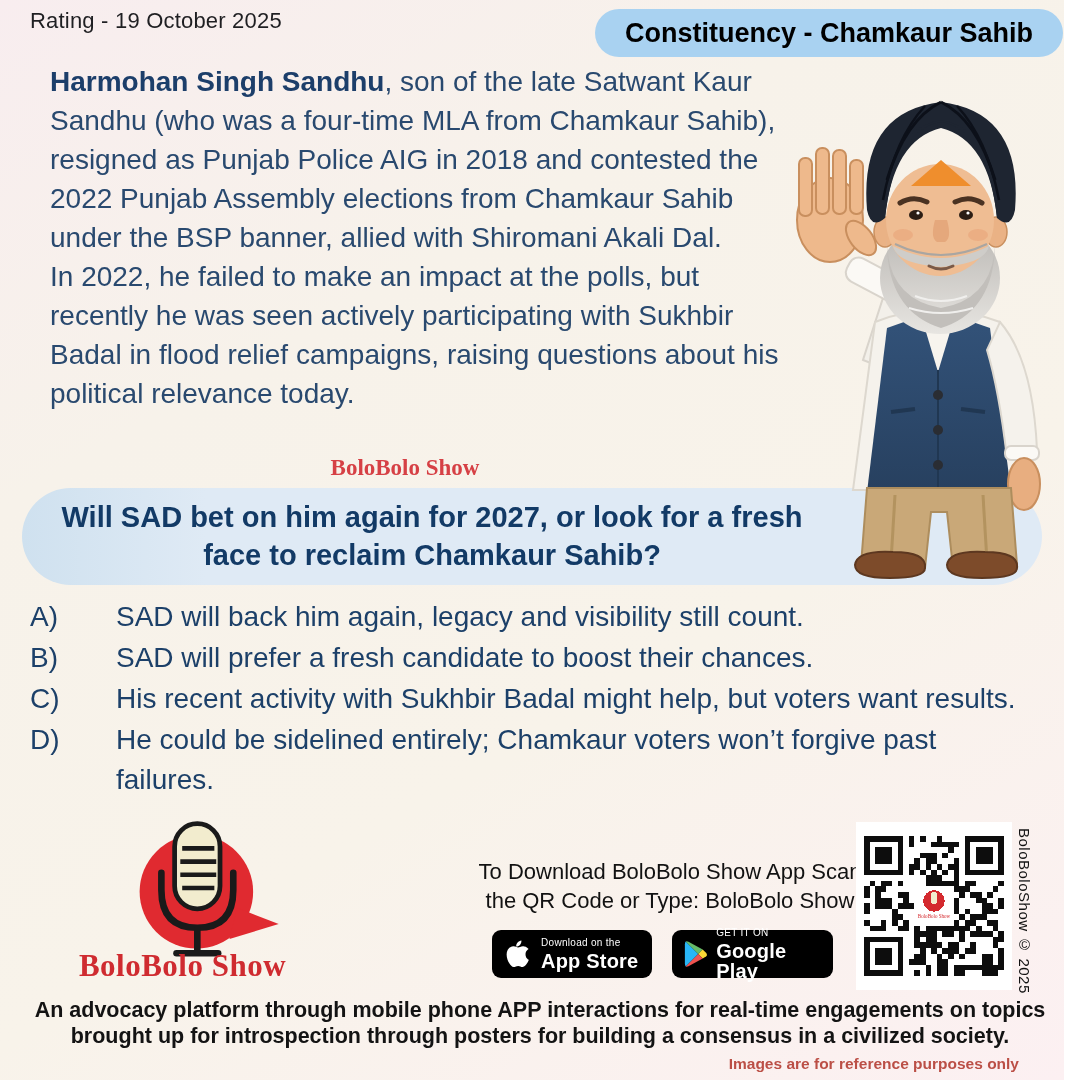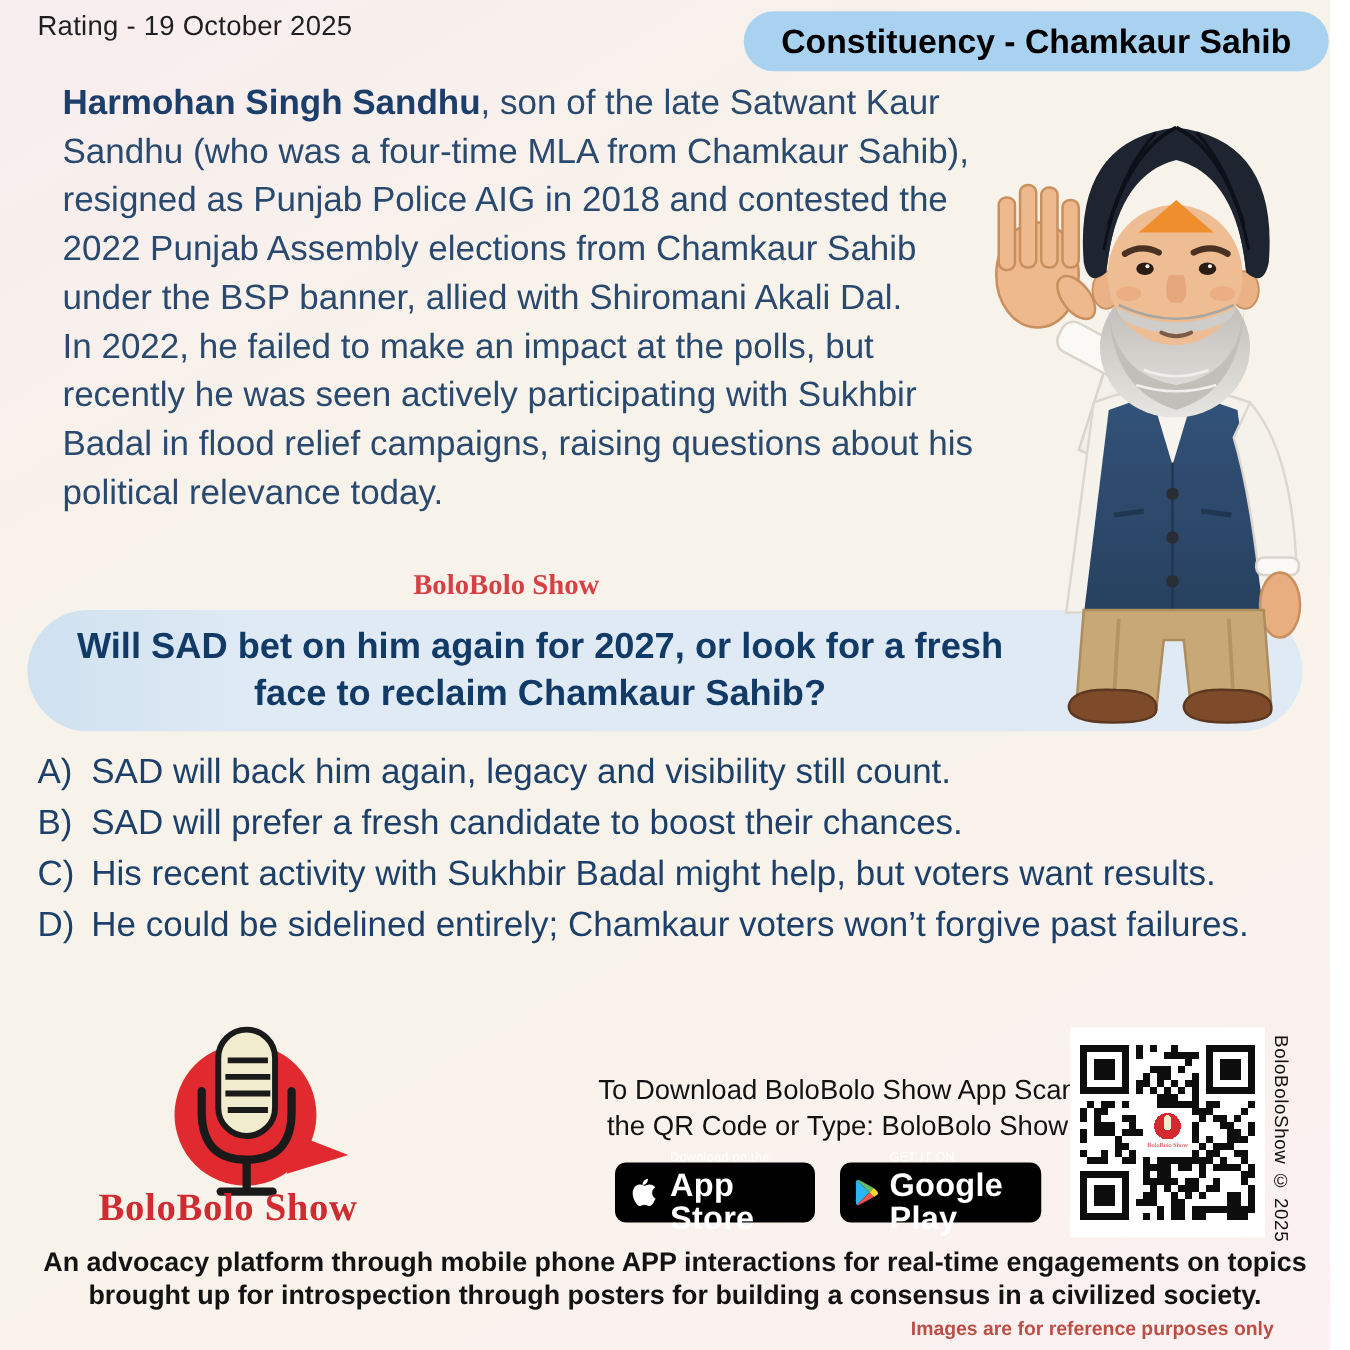--- a/index.html
+++ b/index.html
@@ -30,42 +30,42 @@
     background:linear-gradient(90deg,#cfe1ef 0%,#dfeaf5 18%,#dfeaf5 100%);
   }
   .q-text{
     position:absolute;left:30px;top:10px;width:760px;text-align:center;
     font-size:29px;font-weight:bold;line-height:38px;color:#123a66;
   }
 
   .options{left:30px;top:597px;width:1010px;}
   .opt{display:flex;font-size:28px;line-height:40px;color:#1c4069;margin-bottom:1px;}
   .opt .lbl{flex:0 0 43px;}
-  .opt .txt{max-width:935px;}
+  .opt .txt{max-width:935px;margin-left:43px;}
 
   
   .mascot{left:775px;top:60px;width:305px;height:520px;}
 
   
   .brand-logo{left:108px;top:818px;width:190px;height:140px;}
   .brand-wordmark{left:60px;top:948px;width:245px;text-align:center;
     font-family:"Liberation Serif", serif;font-weight:bold;font-size:31px;color:#cf2b30;letter-spacing:.5px;}
 
   .download-text{left:455px;top:857px;width:430px;text-align:center;
     font-size:22px;line-height:29px;color:#121212;}
 
   .badge{
     top:930px;height:48px;border-radius:9px;background:#000;color:#fff;
     display:flex;align-items:center;box-sizing:border-box;padding:0 12px;gap:9px;
   }
   .badge-apple{left:492px;width:160px;}
   .badge-gplay{left:672px;width:161px;}
   .badge .texts{display:flex;flex-direction:column;justify-content:center;line-height:1;}
   .badge .small{font-size:10px;letter-spacing:.3px;margin-bottom:3px;}
-  .badge .big{font-size:26px;font-weight:bold;letter-spacing:.2px;}
+  .badge .big{font-size:20px;font-weight:bold;letter-spacing:.2px;}
 
   .qr-box{left:856px;top:822px;width:156px;height:168px;background:#fff;
     display:flex;align-items:center;justify-content:center;}
   .copyright-vertical{left:1016px;top:828px;height:190px;
     writing-mode:vertical-rl;font-size:15px;color:#121212;letter-spacing:.5px;}
 
   .tagline{left:20px;top:997px;width:1040px;text-align:center;
     font-size:21.5px;font-weight:bold;line-height:26px;color:#131313;}
   .disclaimer{right:45px;top:1055px;width:400px;text-align:right;
     font-size:15.5px;color:#bb4f46;font-weight:bold;}

